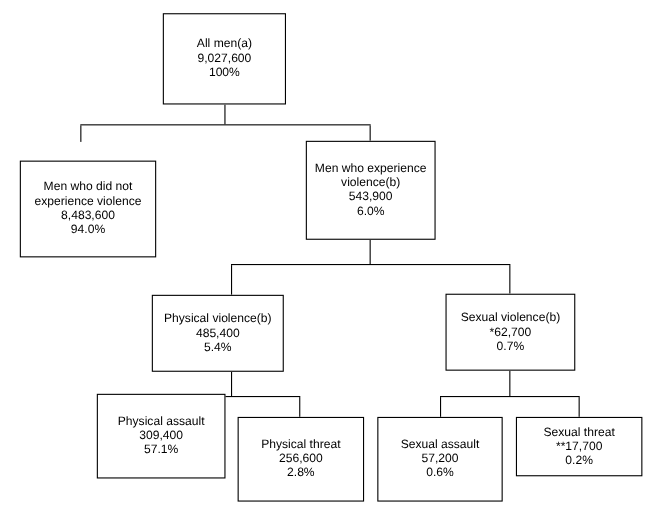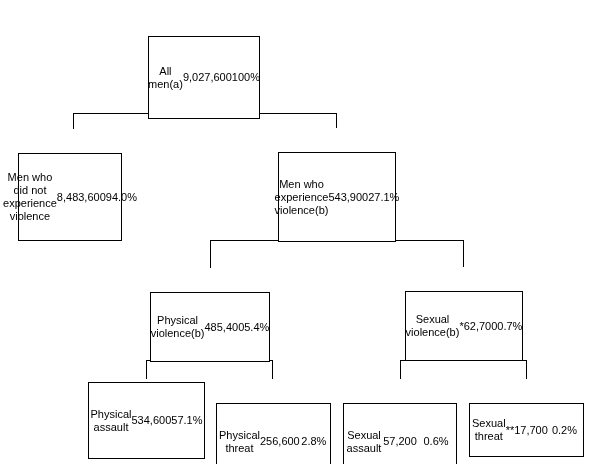--- a/index.html
+++ b/index.html
@@ -2,30 +2,30 @@
 <html><head>
 <meta charset="utf-8">
 <style>
   html,body{margin:0;padding:0;background:#ffffff;}
   #canvas{
     position:relative;width:600px;height:464px;background:#ffffff;
     font-family:"Liberation Sans",sans-serif;color:#000;overflow:hidden;
   }
   .node{
     position:absolute;box-sizing:border-box;border:1px solid #000;background:#fff;
-    display:flex;align-items:center;justify-content:center;
-    text-align:center;font-size:11px;line-height:13px;padding:0 2px;margin-top:24px;
+    display:flex;flex-direction:column;align-items:center;justify-content:center;
+    text-align:center;font-size:11px;line-height:13px;padding:0 2px;
   }
   .node div{width:100%;}
   .line{position:absolute;background:#000;}
   
   .n0{left:148px;top:12px;width:112px;height:83px}
-  .n1{left:18px;top:129px;width:104px;height:88px}
+  .n1{left:18px;top:146px;width:124px;height:88px}
   .n2{left:278px;top:128px;width:118px;height:90px}
-  .n3{left:150px;top:268px;width:120px;height:70px}
+  .n3{left:138px;top:268px;width:120px;height:70px}
   .n4{left:405px;top:267px;width:118px;height:70px}
   .n5{left:88px;top:358px;width:117px;height:77px}
   .n6{left:216px;top:379px;width:115px;height:77px}
   .n7{left:343px;top:379px;width:114px;height:77px}
   .n8{left:469px;top:379px;width:115px;height:54px}
   
   .l1{left:204px;top:95px;width:1px;height:18px}
   .l2{left:73px;top:113px;width:264px;height:1px}
   .l3{left:73px;top:114px;width:1px;height:15px}
   .l4{left:336px;top:114px;width:1px;height:14px}
@@ -72,38 +72,38 @@
 
   <div class="node n1">
     <div>Men who did not experience violence</div>
     <div>8,483,600</div>
     <div>94.0%</div>
   </div>
 
   <div class="node n2">
     <div>Men who experience violence(b)</div>
     <div>543,900</div>
-    <div>27.1%</div>
+    <div>6.0%</div>
   </div>
 
   <div class="node n3">
     <div>Physical violence(b)</div>
     <div>485,400</div>
     <div>5.4%</div>
   </div>
 
   <div class="node n4">
     <div>Sexual violence(b)</div>
     <div>*62,700</div>
     <div>0.7%</div>
   </div>
 
   <div class="node n5">
     <div>Physical assault</div>
-    <div>534,600</div>
+    <div>309,400</div>
     <div>57.1%</div>
   </div>
 
   <div class="node n6">
     <div>Physical threat</div>
     <div>256,600</div>
     <div>2.8%</div>
   </div>
 
   <div class="node n7">

